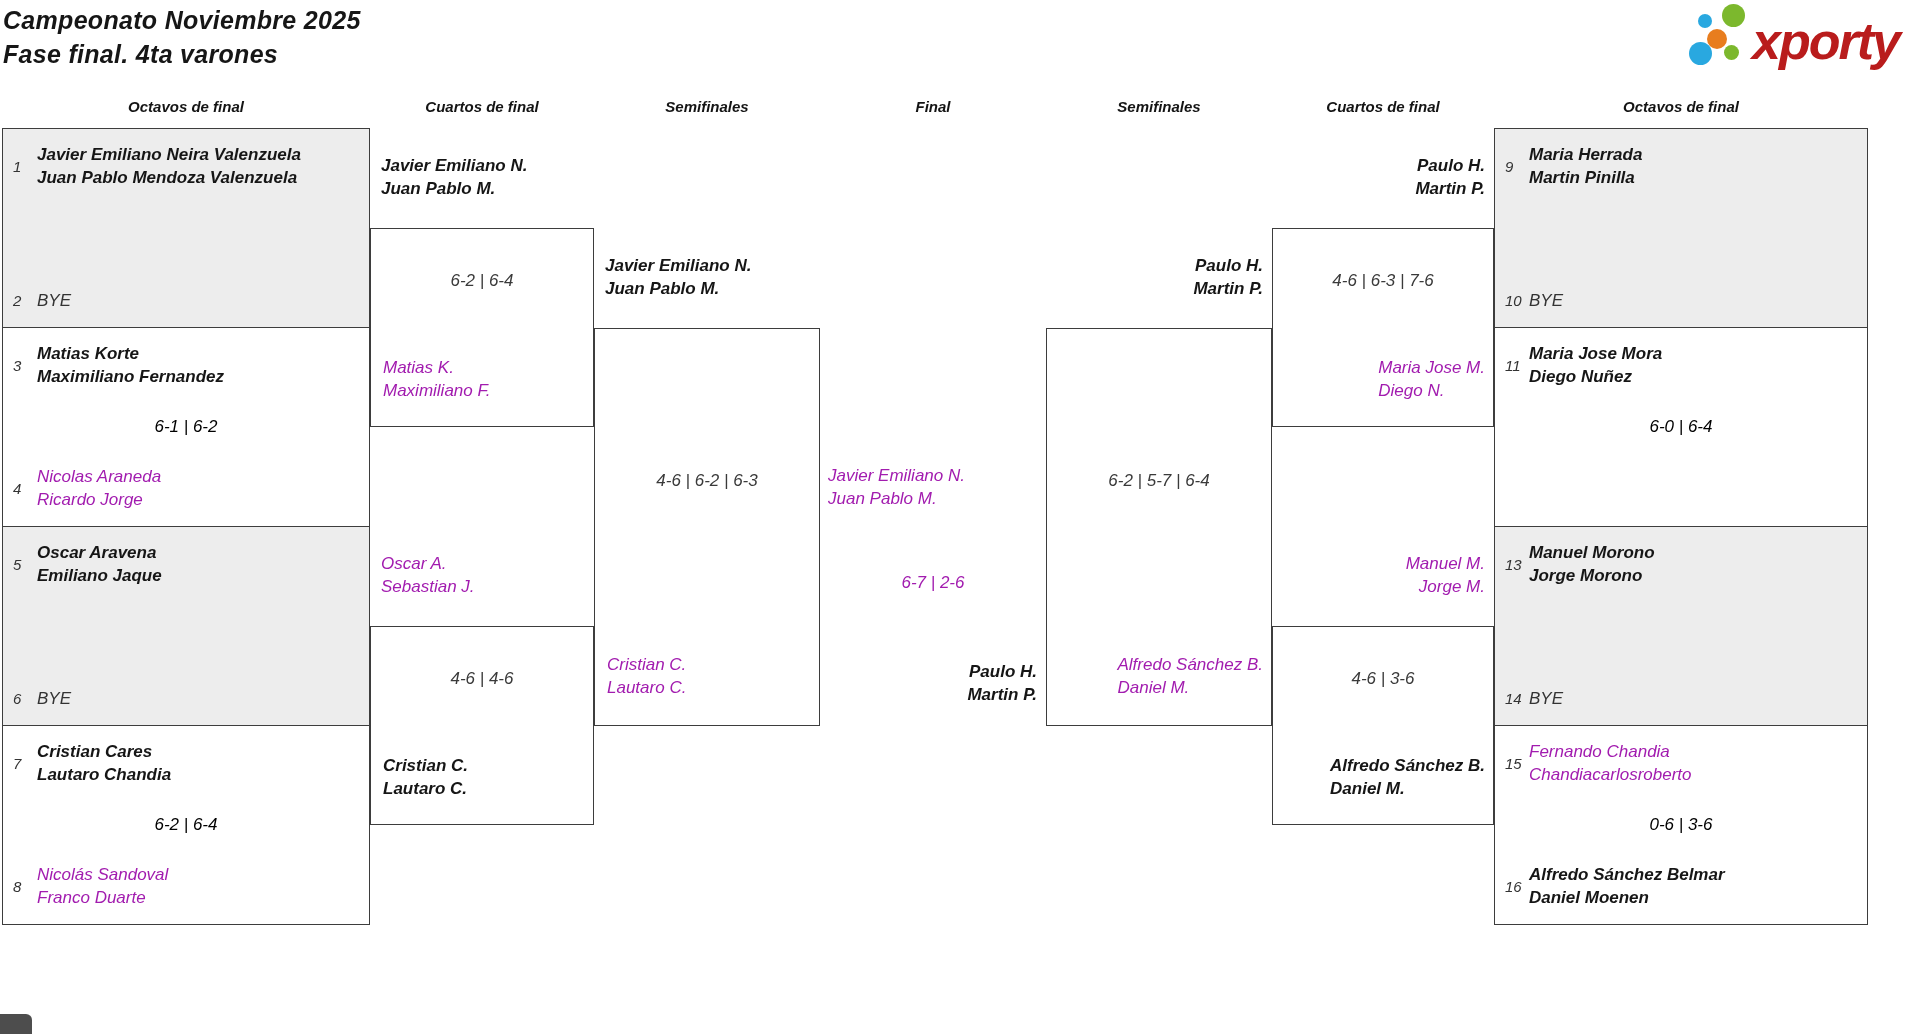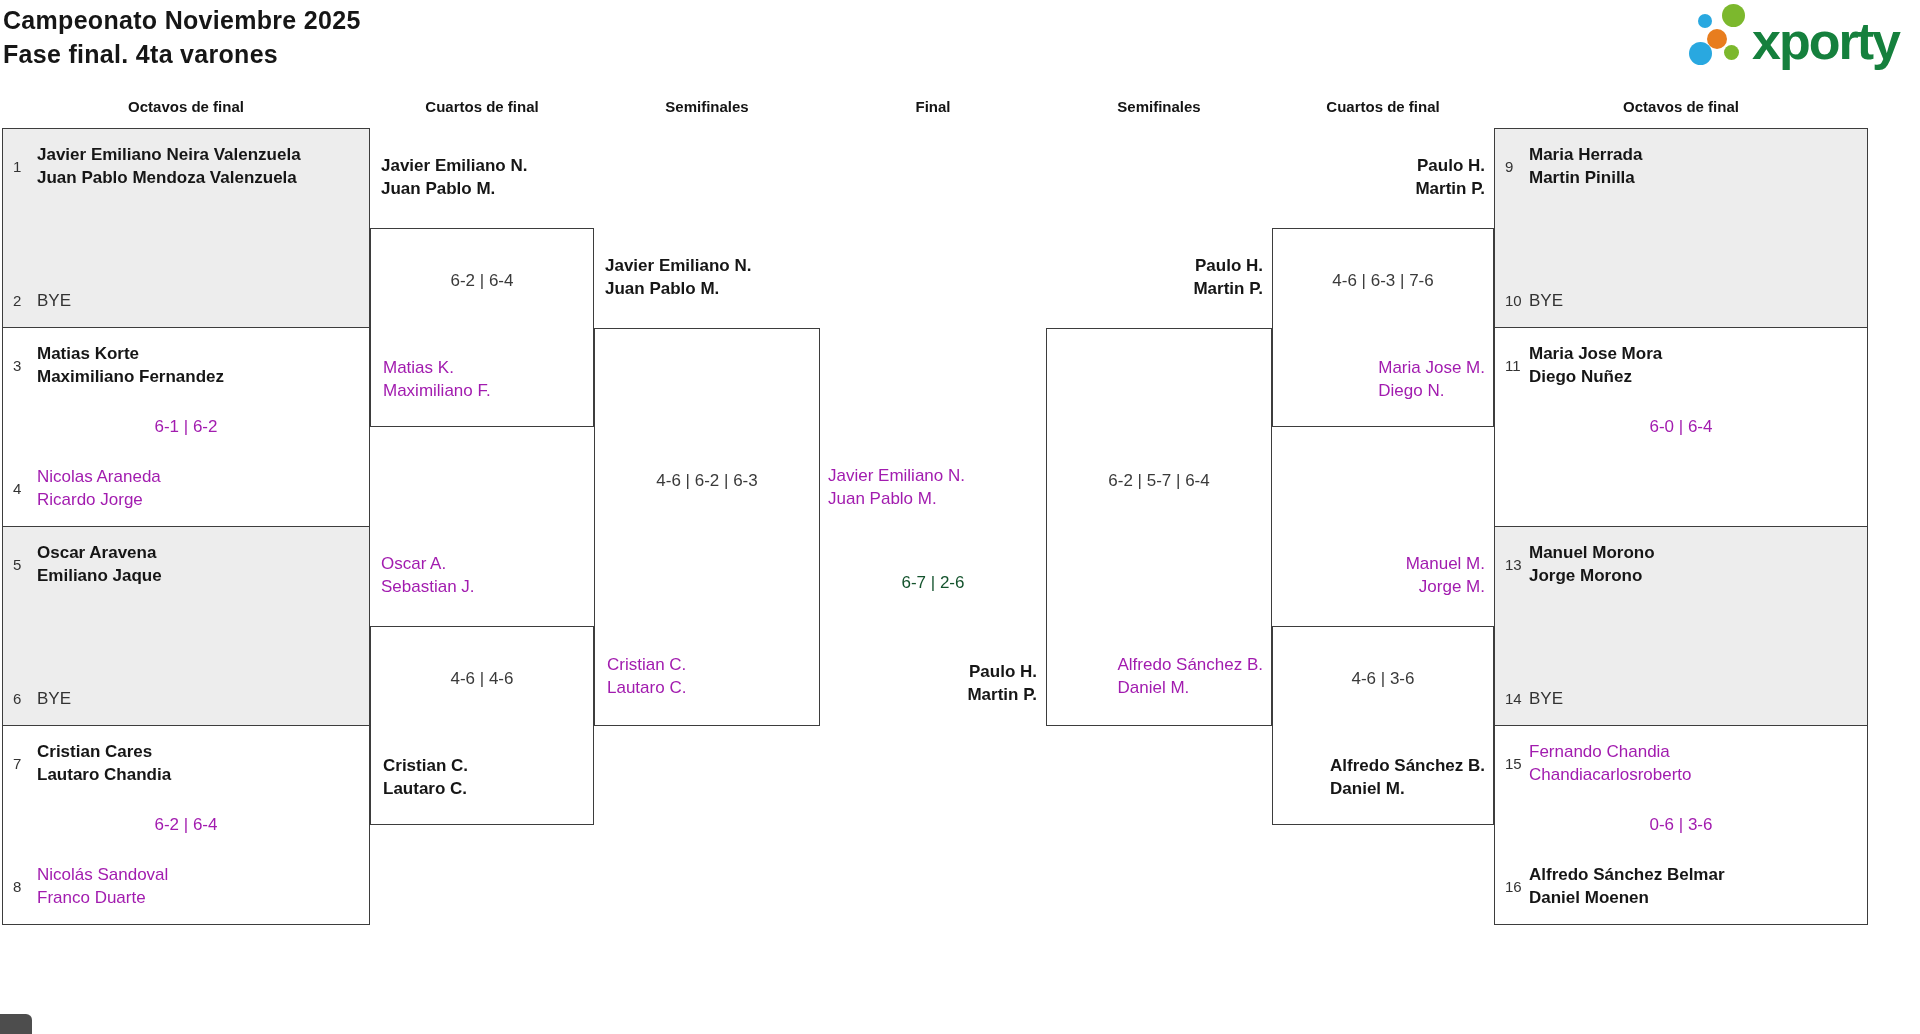--- a/index.html
+++ b/index.html
@@ -1,65 +1,65 @@
 <!DOCTYPE html>
 <html><head>
 <meta charset="utf-8">
 <style>
   * { margin:0; padding:0; box-sizing:border-box; }
   html,body { background:#fff; }
   body { font-family:"Liberation Sans", sans-serif; color:#1a1a1a; }
-  .page { position:relative; width:1920px; height:1034px; background:#fff; overflow:hidden; }
+  .page { position:relative; width:1920px; height:1034px; background:#fff; overflow:hidden;font-style:italic; }
 
   
   .title { position:absolute; left:3px; top:3px; font-size:25px; line-height:34px; font-weight:700; letter-spacing:.3px; color:#161616; }
   .logo { position:absolute; left:1688px; top:2px; width:230px; height:78px; }
   .logo .d { position:absolute; border-radius:50%; }
   .d-blue-sm   { left:10px;  top:12px;   width:14px; height:14px; background:#29a8e0; }
   .d-green-lg  { left:34px;  top:2px;    width:23px; height:23px; background:#7cb82d; }
   .d-orange    { left:19px;  top:27px;   width:20px; height:20px; background:#e87d1e; }
   .d-blue-lg   { left:1px;   top:40px;   width:23px; height:23px; background:#29a8e0; }
   .d-green-sm  { left:36px;  top:43px;   width:15px; height:15px; background:#7cb82d; }
-  .logo-text { position:absolute; left:64px; top:0; line-height:78px; font-size:52px; font-weight:700; letter-spacing:-2px; color:#15803d; }
+  .logo-text { position:absolute; left:64px; top:0; line-height:78px; font-size:52px; font-weight:700; letter-spacing:-2px; color:#b91c1c; }
 
   
   .rh { position:absolute; top:98px; font-size:15px; font-weight:700; color:#141414; text-align:center; }
 
   
   .obox { position:absolute; width:368px; height:200px; border:1px solid #3d3d3d; background:#fff; }
   .obox.bye { background:#ededed; }
   .trow { position:absolute; left:10px; right:8px; display:flex; align-items:center; }
   .trow.top { top:14px; }
   .trow.bot { bottom:15px; }
   .seed { width:24px; flex:none; font-size:15px; color:#333; }
   .team { font-size:17px; line-height:23px; color:#1a1a1a; }
   .ln { display:block; }
   .w { font-weight:700; color:#161616; }
   .l { font-weight:400; color:#a21caf; }
   .n { font-weight:400; color:#333; }
-  .oscore { position:absolute; left:0; right:0; top:50%; transform:translateY(-50%); text-align:center; font-size:17px; color:#a21caf; }
+  .oscore { position:absolute; left:0; right:0; top:50%; transform:translateY(-50%); text-align:center; font-size:17px; color:#000000; }
 
   
   .cbox { position:absolute; border:1px solid #3d3d3d; background:transparent; }
   .cbox .above { position:absolute; bottom:calc(100% + 29px); }
   .cbox .score-in { position:absolute; left:0; right:0; text-align:center; font-size:17px; color:#3a3a3a; }
   .cbox.qf .score-in { top:42px; }
   .cbox.sf .score-in { top:142px; }
   .cbox .botteam { position:absolute; }
   .cbox.qf .botteam { bottom:24px; }
   .cbox.sf .botteam { bottom:26px; }
   .cbox.side-l .above { left:10px; }
   .cbox.side-l .botteam { left:12px; }
   .cbox.side-r .above { right:8px; text-align:right; }
   .cbox.side-r .botteam { right:8px; text-align:left; }
 
   
   .final-area { position:absolute; left:820px; top:328px; width:226px; height:398px; }
   .fa { position:absolute; top:136px; left:8px; }
-  .fscore { position:absolute; top:245px; left:0; right:0; text-align:center; font-size:17px; color:#14532d; }
+  .fscore { position:absolute; top:245px; left:0; right:0; text-align:center; font-size:17px; color:#a21caf; }
   .fb { position:absolute; top:332px; right:9px; text-align:right; }
 
   
   .corner-frag { position:absolute; left:0; bottom:0; width:32px; height:20px; background:#4d4d4d; border-top-right-radius:6px; }
 </style>
 </head>
 <body>
 
 <div class="page">
 

